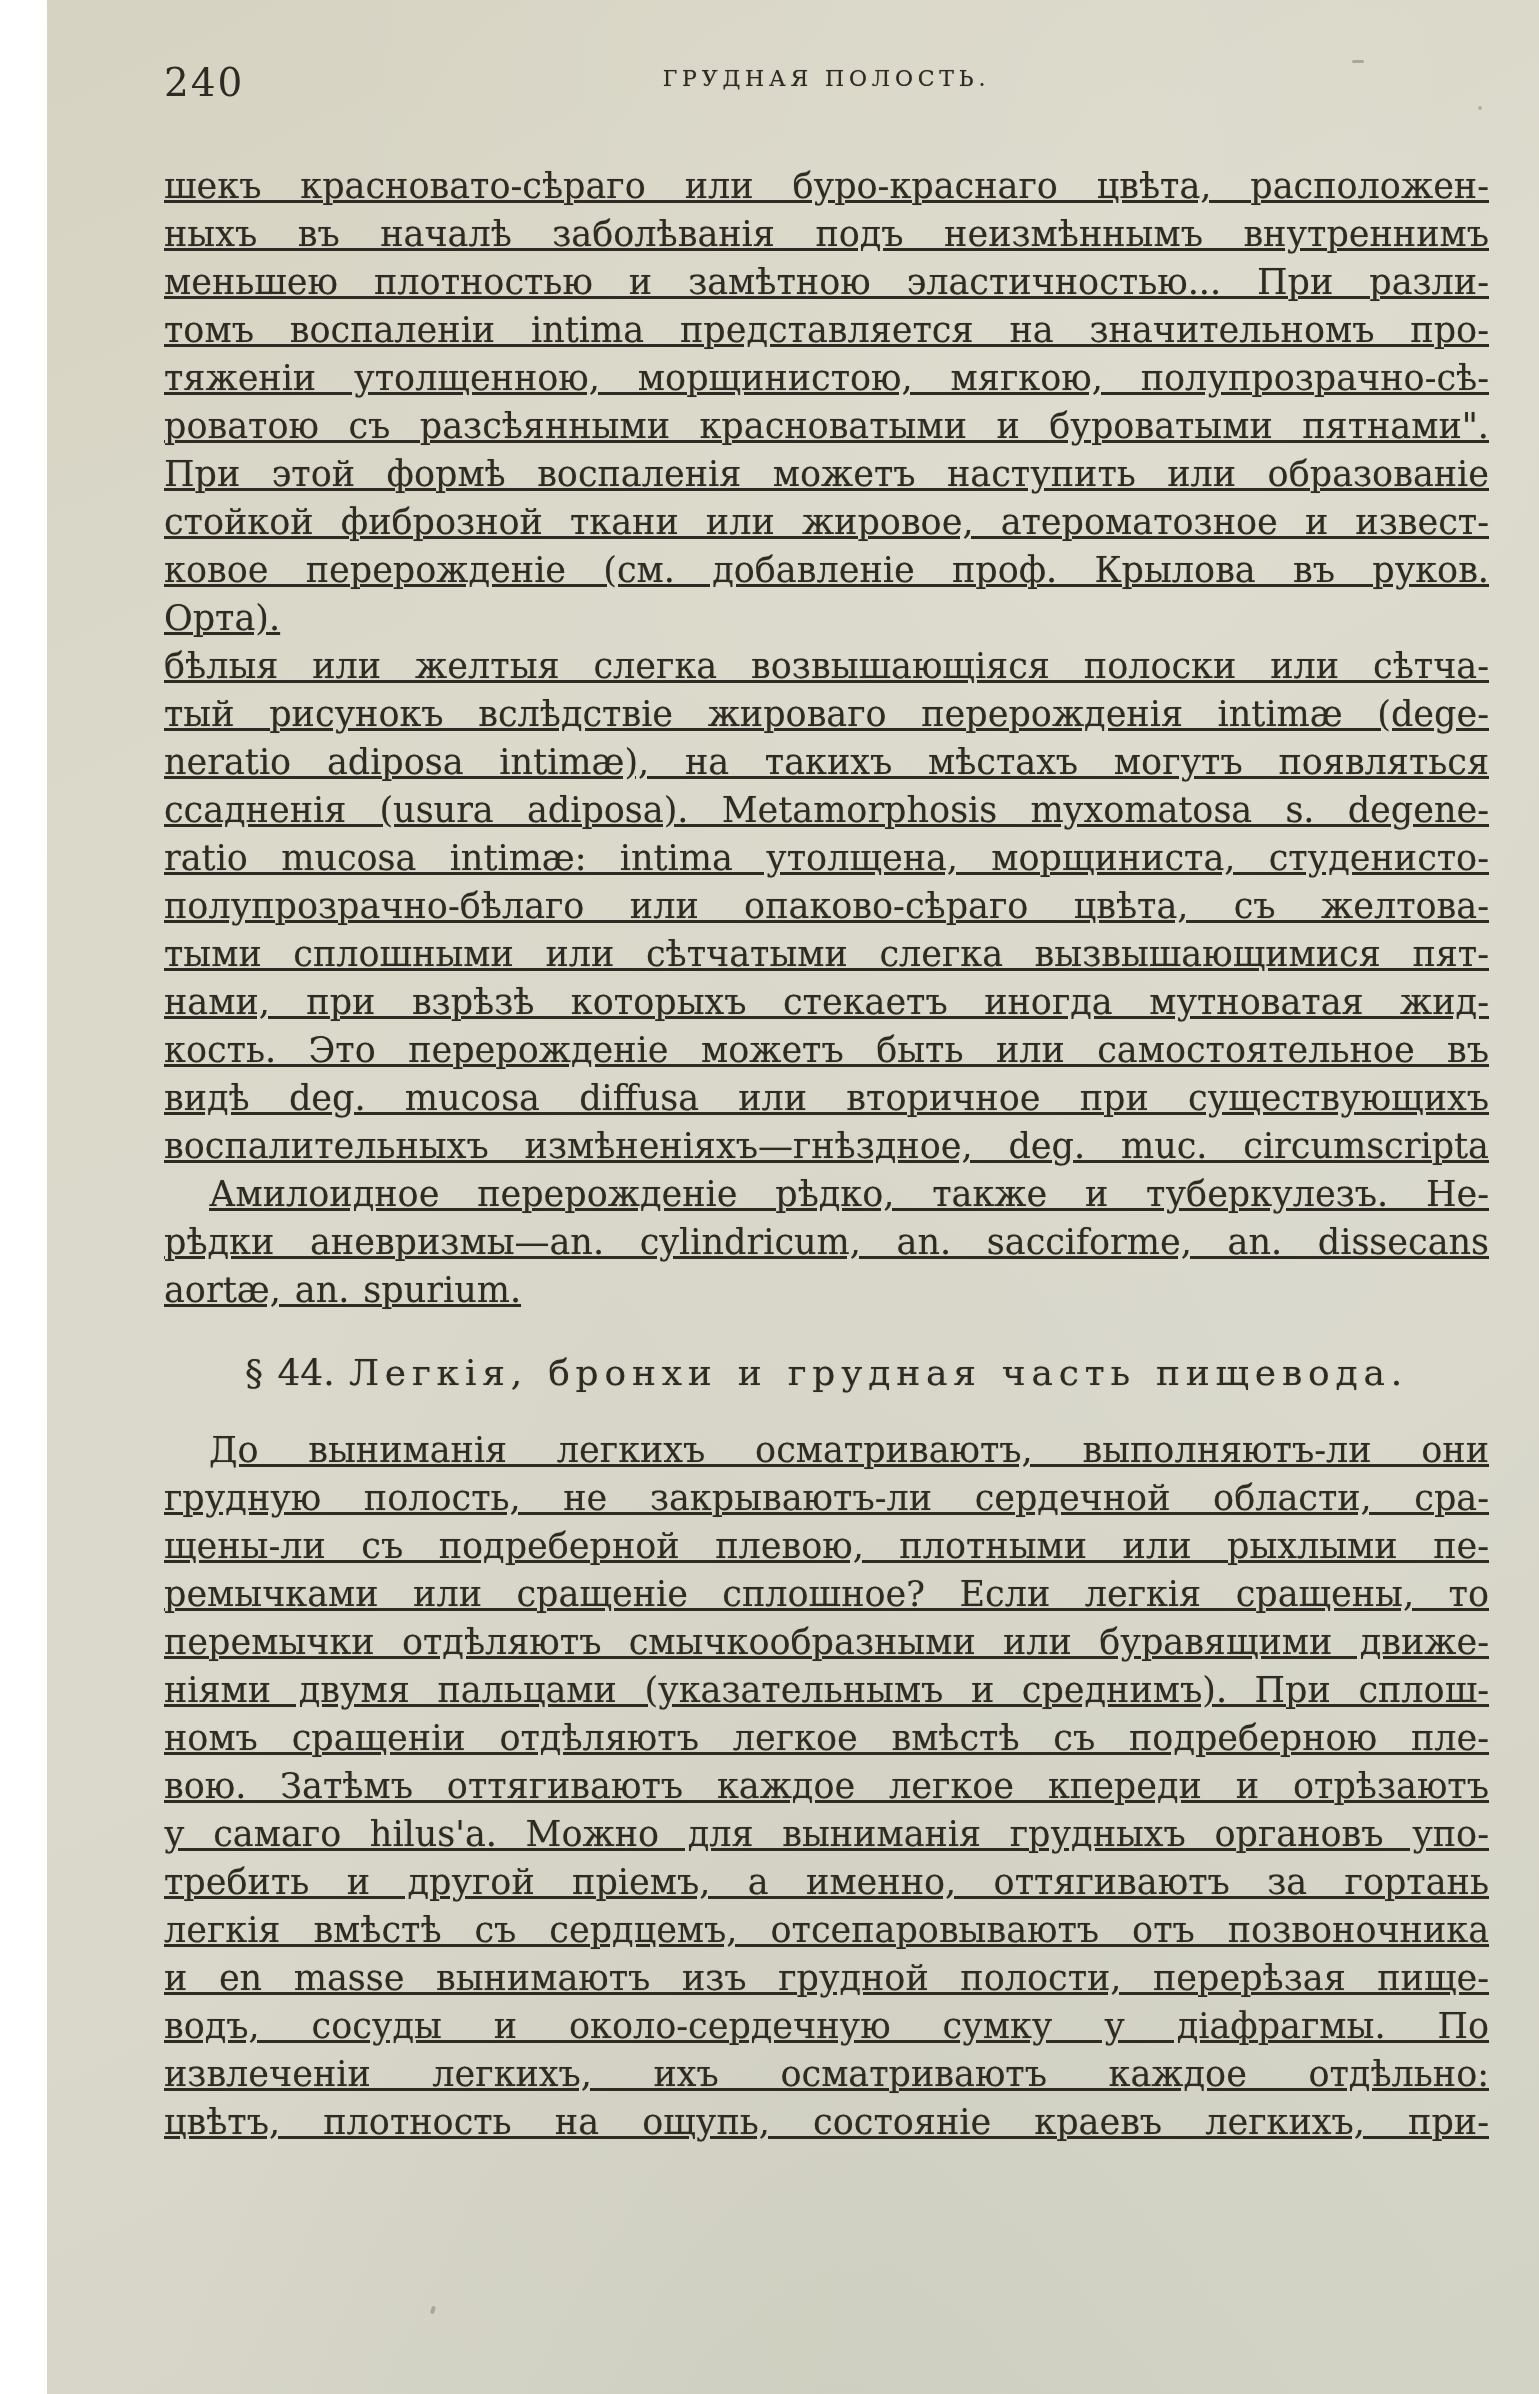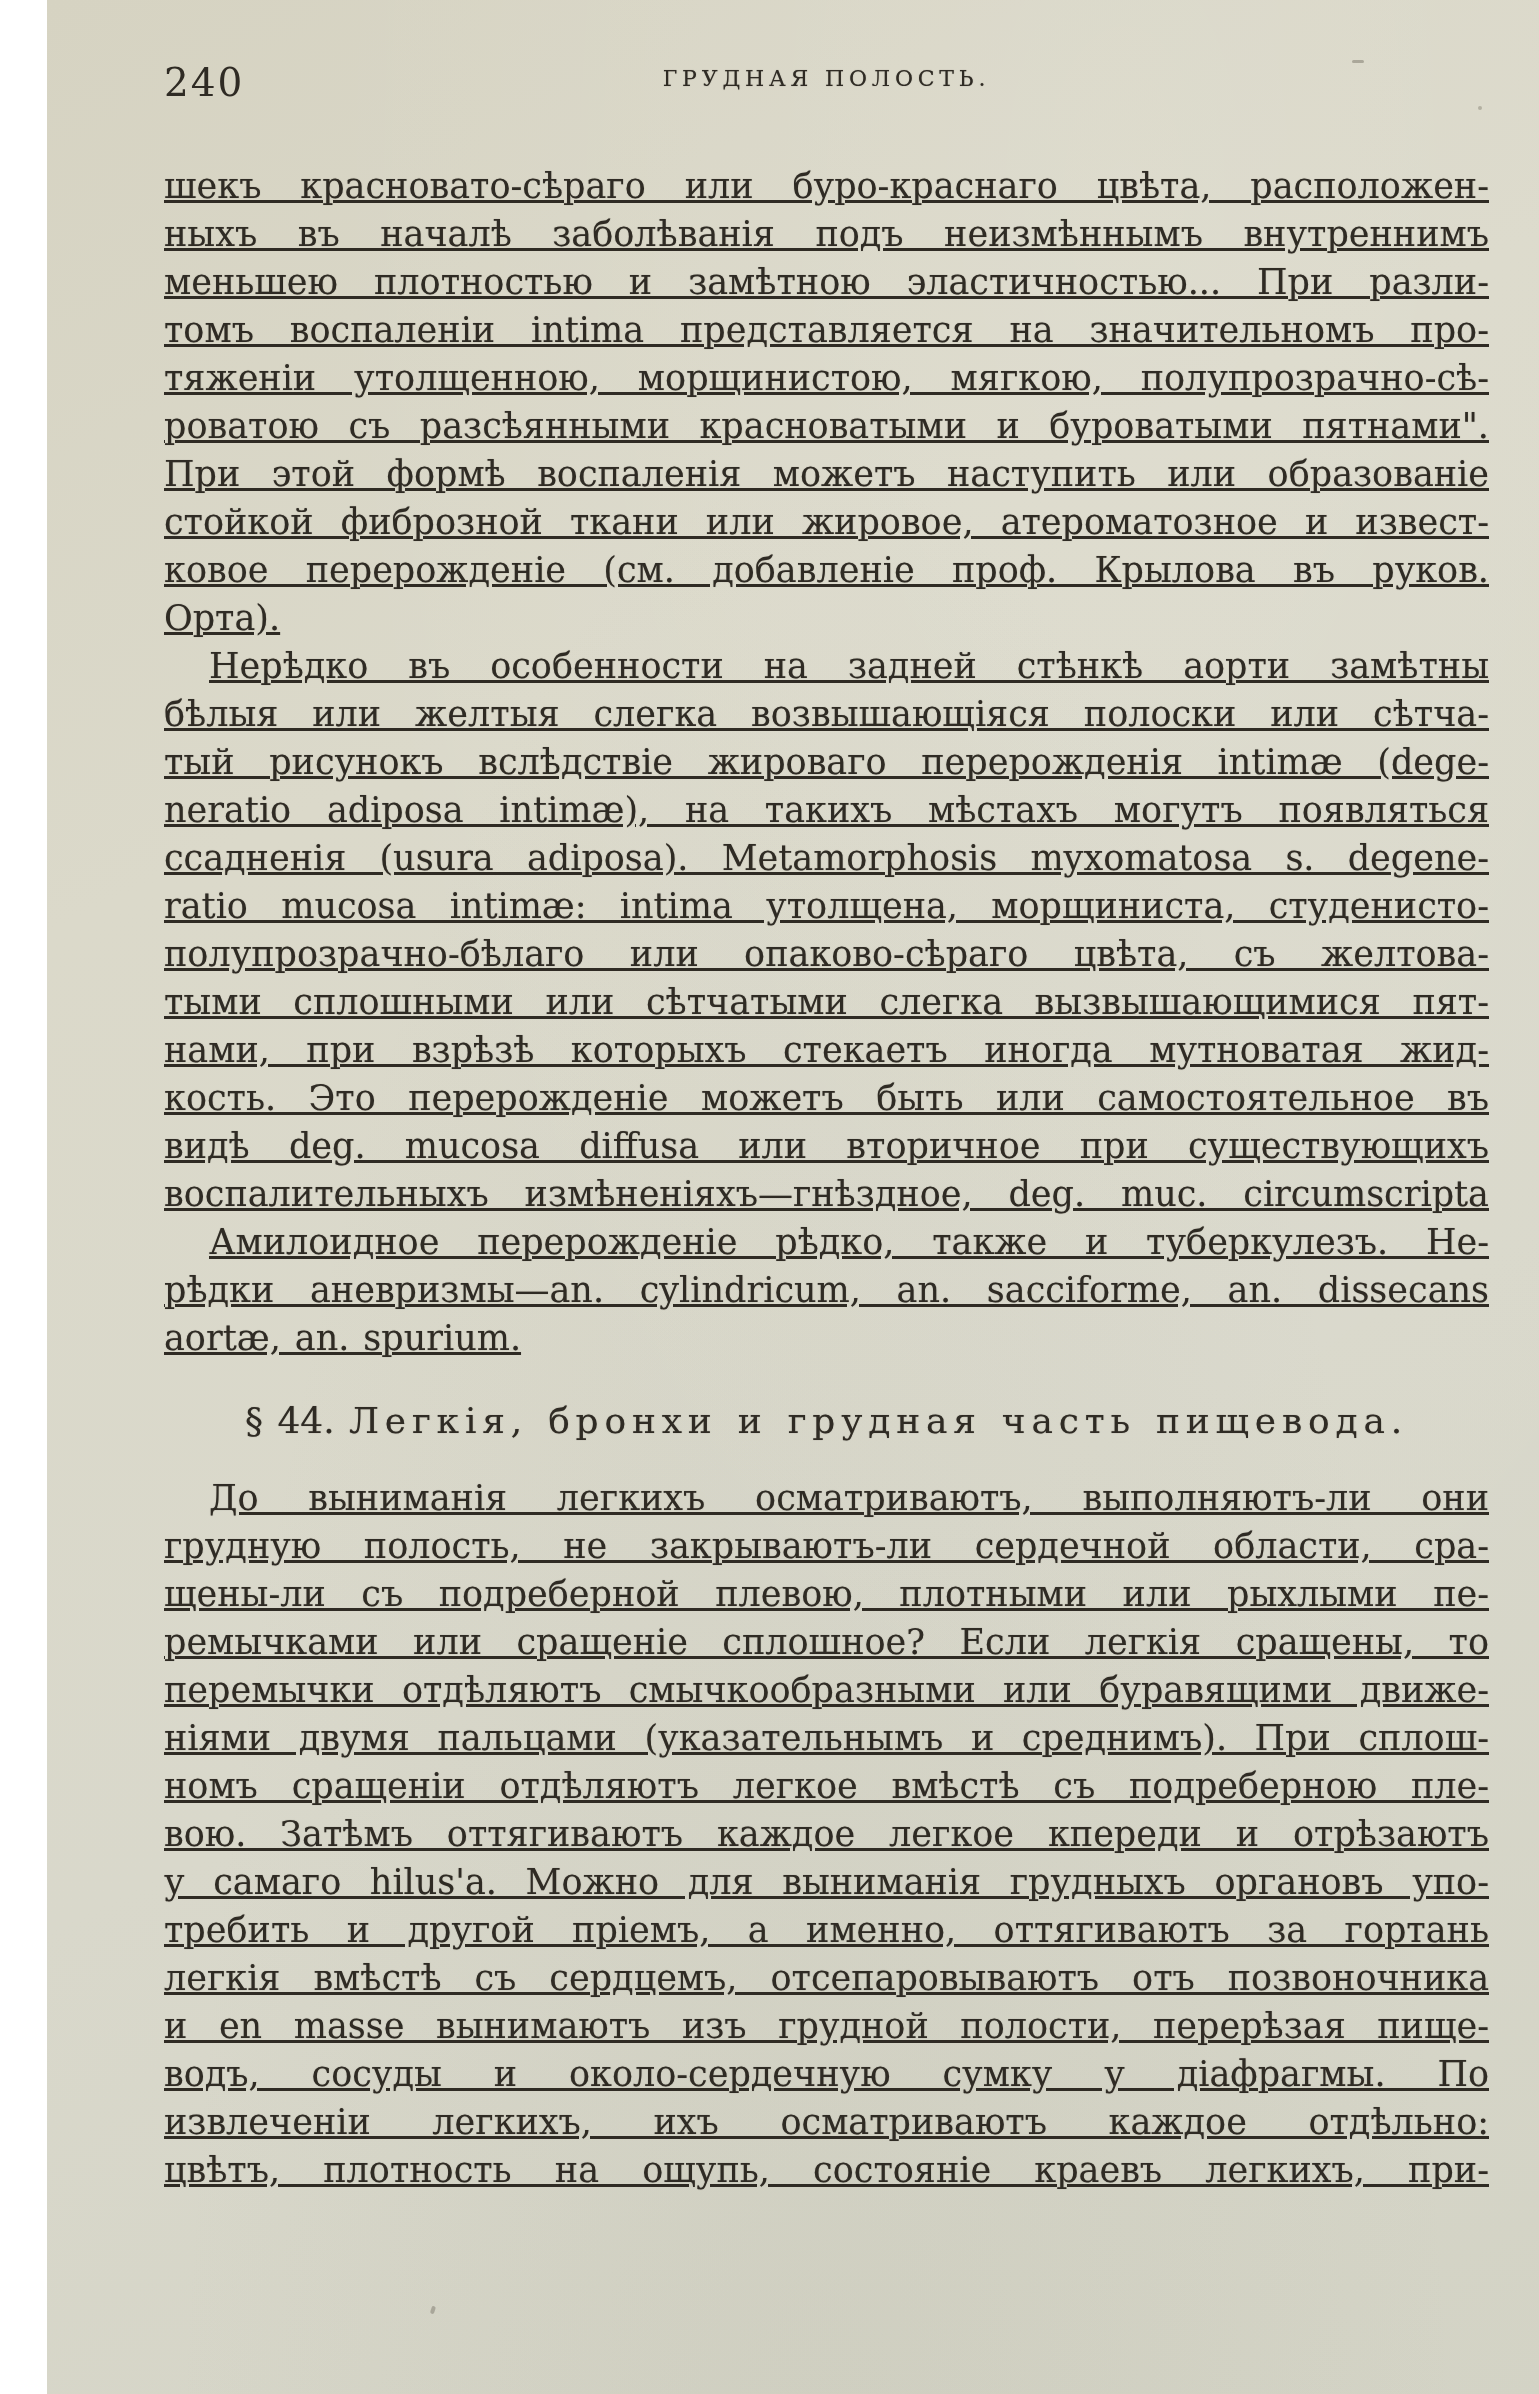--- a/index.html
+++ b/index.html
@@ -78,21 +78,20 @@
     <div class="line">шекъ красновато-сѣраго или буро-краснаго цвѣта, расположен-</div>
     <div class="line">ныхъ въ началѣ заболѣванія подъ неизмѣннымъ внутреннимъ</div>
     <div class="line">меньшею плотностью и замѣтною эластичностью... При разли-</div>
     <div class="line">томъ воспаленіи intima представляется на значительномъ про-</div>
     <div class="line">тяженіи утолщенною, морщинистою, мягкою, полупрозрачно-сѣ-</div>
     <div class="line">роватою съ разсѣянными красноватыми и буроватыми пятнами".</div>
     <div class="line">При этой формѣ воспаленія можетъ наступить или образованіе</div>
     <div class="line">стойкой фиброзной ткани или жировое, атероматозное и извест-</div>
     <div class="line">ковое перерожденіе (см. добавленіе проф. Крылова въ руков.</div>
     <div class="line end">Орта).</div>
-    <div class="line ind">Нерѣдко въ особенности на задней стѣнкѣ аорти замѣтны</div>
     <div class="line">бѣлыя или желтыя слегка возвышающіяся полоски или сѣтча-</div>
     <div class="line">тый рисунокъ вслѣдствіе жироваго перерожденія intimæ (dege-</div>
     <div class="line">neratio adiposa intimæ), на такихъ мѣстахъ могутъ появляться</div>
     <div class="line">ссадненія (usura adiposa). Metamorphosis myxomatosa s. degene-</div>
     <div class="line">ratio mucosa intimæ: intima утолщена, морщиниста, студенисто-</div>
     <div class="line">полупрозрачно-бѣлаго или опаково-сѣраго цвѣта, съ желтова-</div>
     <div class="line">тыми сплошными или сѣтчатыми слегка вызвышающимися пят-</div>
     <div class="line">нами, при взрѣзѣ которыхъ стекаетъ иногда мутноватая жид-</div>
     <div class="line">кость. Это перерожденіе можетъ быть или самостоятельное въ</div>
     <div class="line">видѣ deg. mucosa diffusa или вторичное при существующихъ</div>

